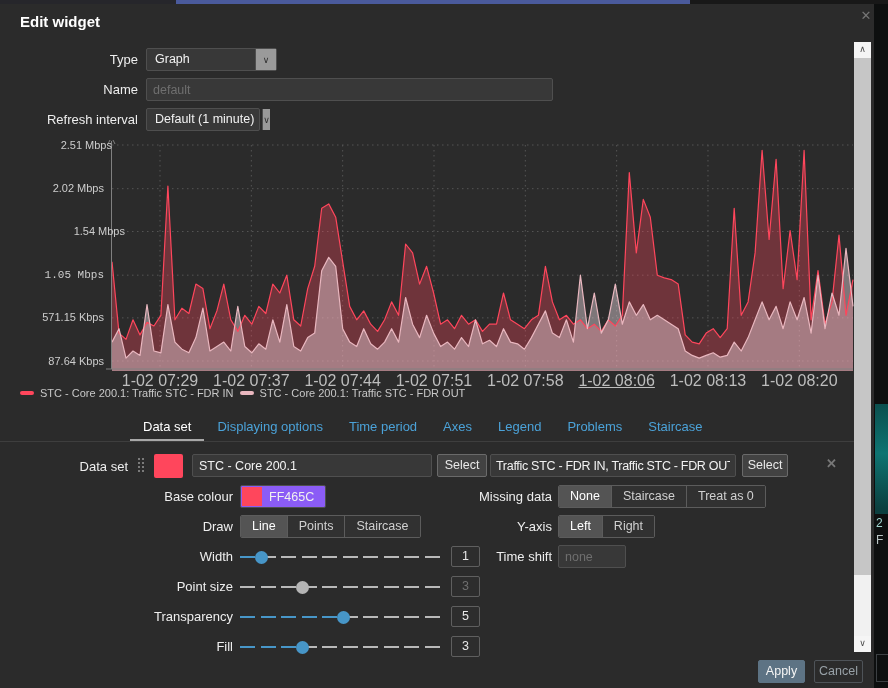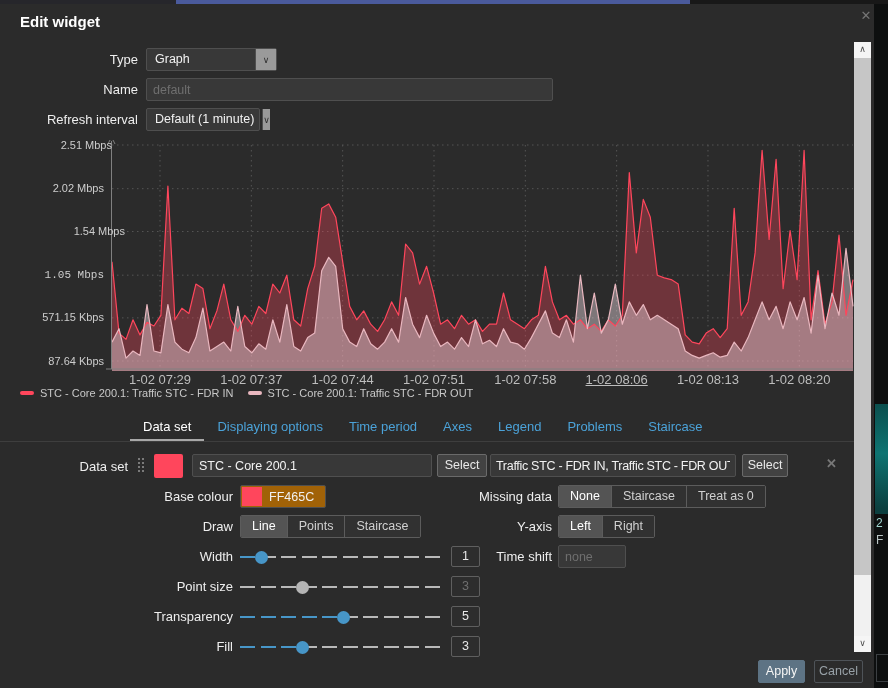--- a/index.html
+++ b/index.html
@@ -57,31 +57,31 @@
   .valbox.disabled{color:#6f6f6f}
 
   .tabbar{position:absolute;left:0;top:410px;width:854px;height:28px;border-bottom:1px solid #3e3e3e;
           display:flex;padding-left:130px;box-sizing:border-box}
   .tab{padding:0 13px;font-size:13px;line-height:26px;color:#4ba2d8;cursor:pointer;box-sizing:border-box}
   .tab.active{color:#fff;border-bottom:2px solid #a8a8a8}
 
   .graph{position:absolute;left:0;top:136px;width:854px;height:272px}
   .graph svg{position:absolute;left:0;top:0}
   .ylab{position:absolute;width:104px;text-align:right;font-size:11px;color:#cdcdcd}
-  .xlab{position:absolute;width:84px;text-align:center;font-size:13px;color:#bdbdbd;top:232px}
-  .legend{position:absolute;left:20px;top:247px;display:flex;gap:14px;font-size:11px;color:#c8c8c8;align-items:center}
+  .xlab{position:absolute;width:84px;text-align:center;font-size:16px;color:#bdbdbd;top:232px}
+  .legend{position:absolute;left:20px;top:247px;display:flex;gap:6px;font-size:11px;color:#c8c8c8;align-items:center}
   .legend .item{display:flex;align-items:center;white-space:nowrap}
   .legdash{display:inline-block;width:14px;height:4px;border-radius:2px;margin-right:6px}
 
   .draghandle{position:absolute;left:137px;top:453px;width:8px;height:16px;
      background-image:radial-gradient(#7a7a7a 1px,rgba(0,0,0,0) 1.2px);background-size:4px 4px;cursor:grab}
   .swatch{position:absolute;left:154px;top:450px;width:29px;height:24px;background:#FF465C;border-radius:2px;cursor:pointer}
   .removex{position:absolute;left:826px;top:452px;color:#787878;font-size:13px;font-weight:bold;cursor:pointer}
 
-  .colourpick{position:absolute;left:240px;top:481px;width:86px;height:23px;background:#a16207;
+  .colourpick{position:absolute;left:240px;top:481px;width:86px;height:23px;background:#8b5cf6;
               border:1px solid #4f4f4f;border-radius:2px;display:flex;align-items:center;box-sizing:border-box;cursor:pointer}
   .colourpick .csw{width:20px;height:19px;margin:1px;background:#FF465C}
   .colourpick .ctext{font-size:12.5px;color:#f0f0f0;padding-left:6px}
 
   .apply{position:absolute;left:758px;top:656px;width:47px;height:23px;background:#5d7384;border:1px solid #5d7384;
          border-radius:2px;color:#f5f5f5;font-size:12.5px;text-align:center;line-height:21px;box-sizing:border-box;cursor:pointer}
   .cancel{position:absolute;left:814px;top:656px;width:49px;height:23px;background:rgba(0,0,0,0);border:1px solid #4e5358;
           border-radius:2px;color:#98a1a7;font-size:12.5px;text-align:center;line-height:21px;box-sizing:border-box;cursor:pointer}
 
   .sb{position:absolute;left:854px;top:38px;width:17px;height:610px;background:#f1f1f1}

